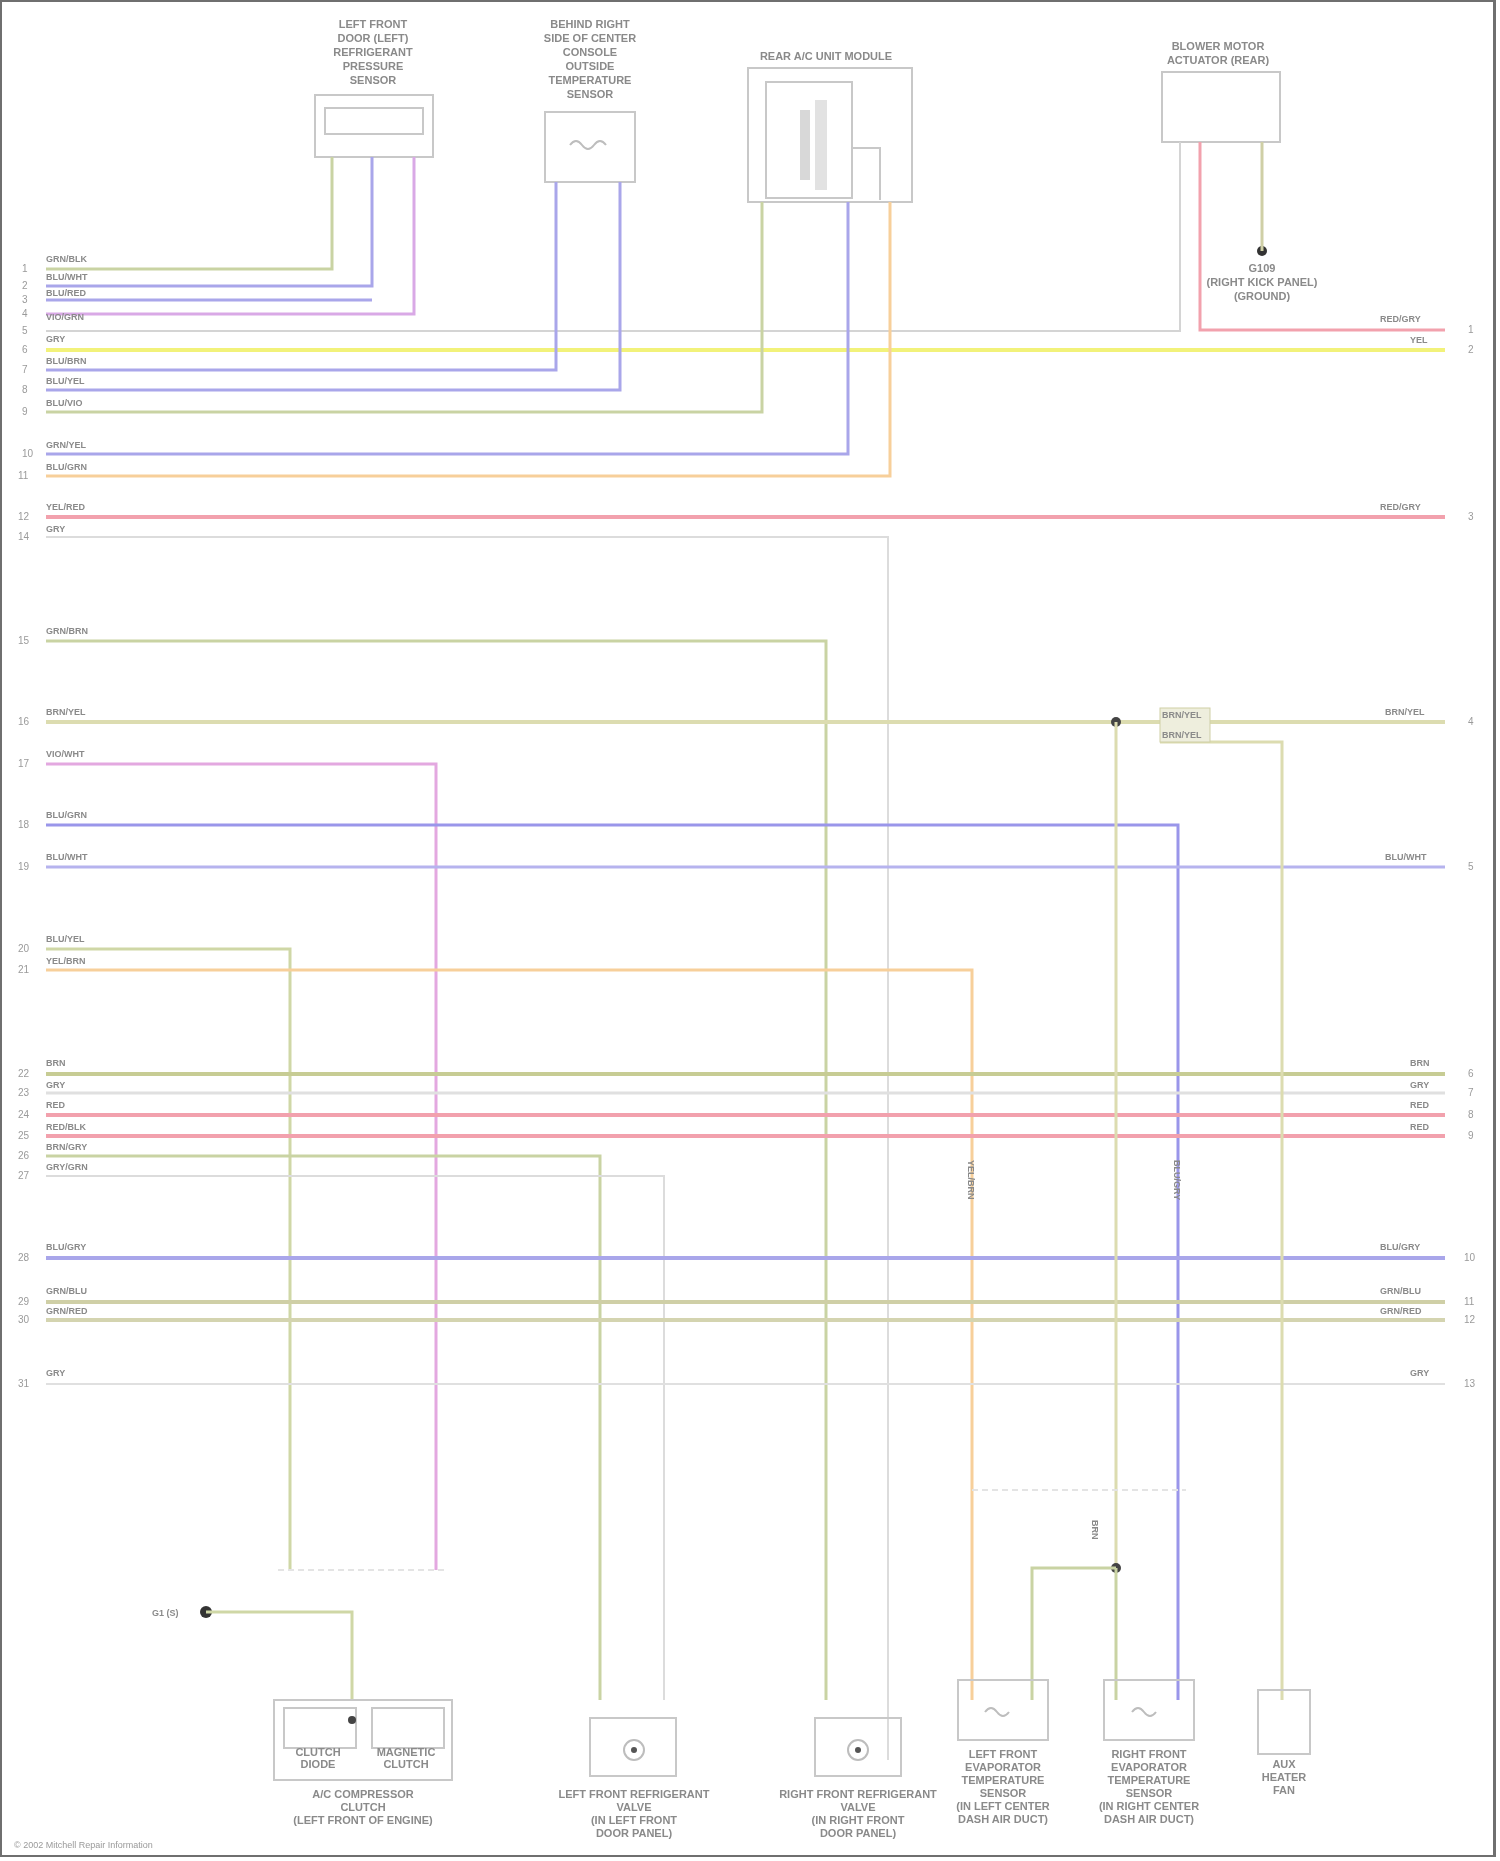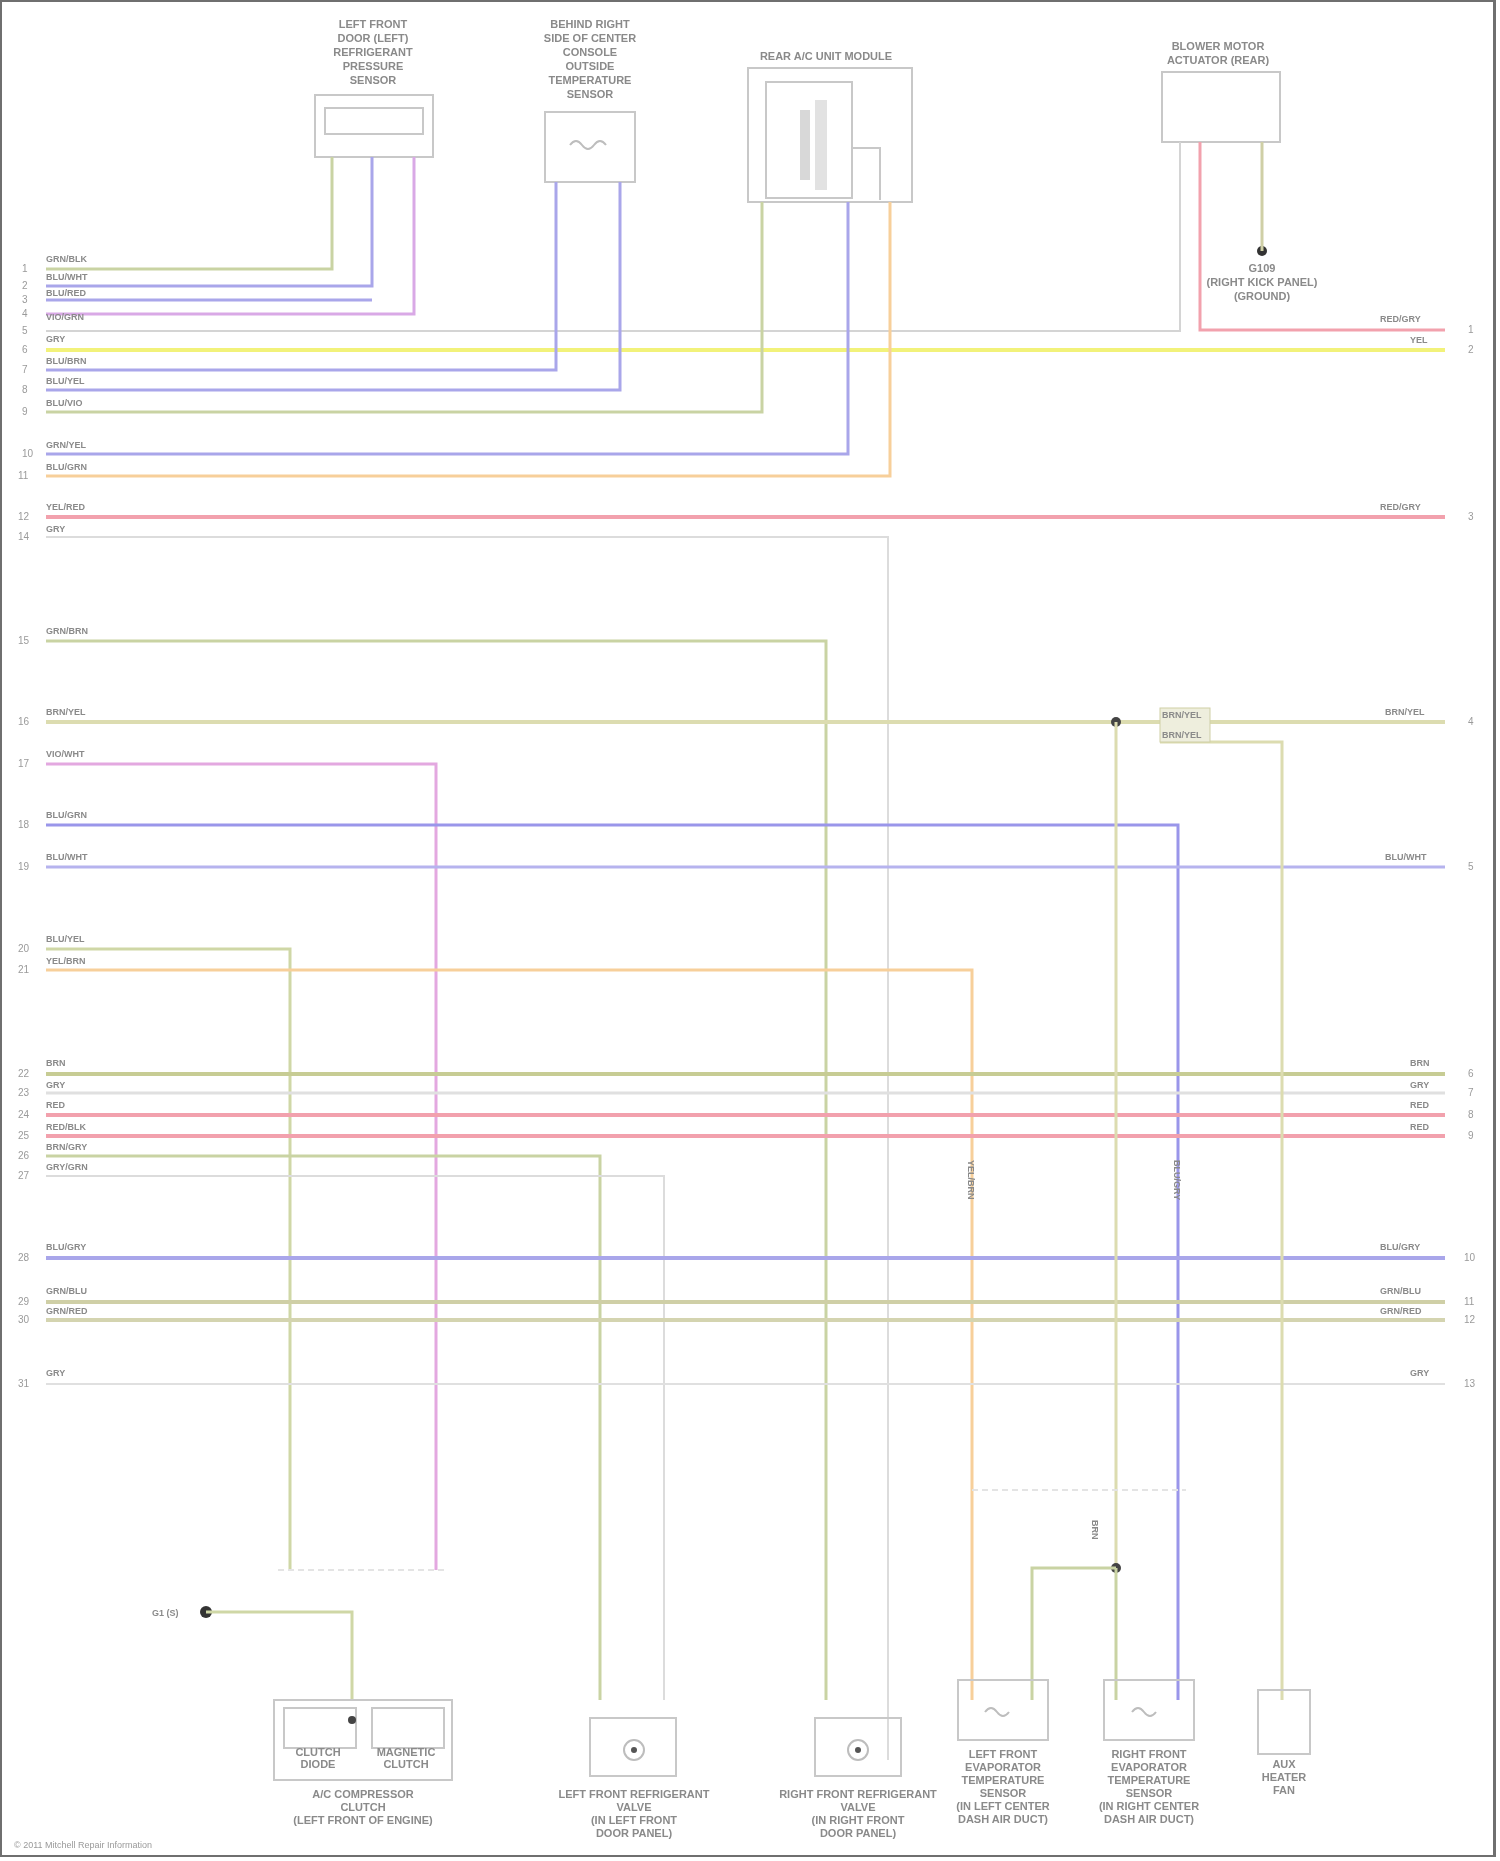--- a/index.html
+++ b/index.html
@@ -287,13 +287,13 @@
     <text class="pin" x="1464" y="1323">12</text>
     <text class="wlabel" x="1410" y="1376">GRY</text>
     <text class="pin" x="1464" y="1387">13</text>
   </g>
 
   <text class="wlabel" x="0" y="0" transform="translate(968,1160) rotate(90)">YEL/BRN</text>
   <text class="wlabel" x="0" y="0" transform="translate(1174,1160) rotate(90)">BLU/GRY</text>
   <text class="wlabel" x="0" y="0" transform="translate(1092,1520) rotate(90)">BRN</text>
 </svg>
 
-<div class="footer">© 2011 Mitchell Repair Information</div>
+<div class="footer">© 2002 Mitchell Repair Information</div>
 
 </body></html>

